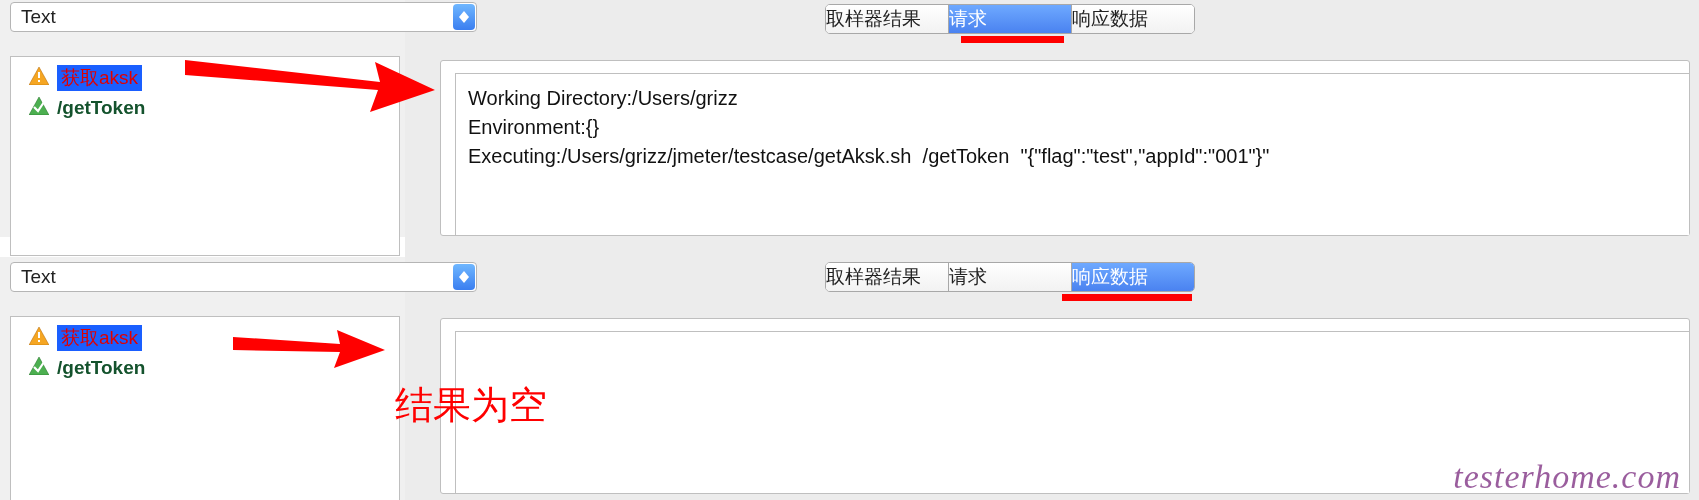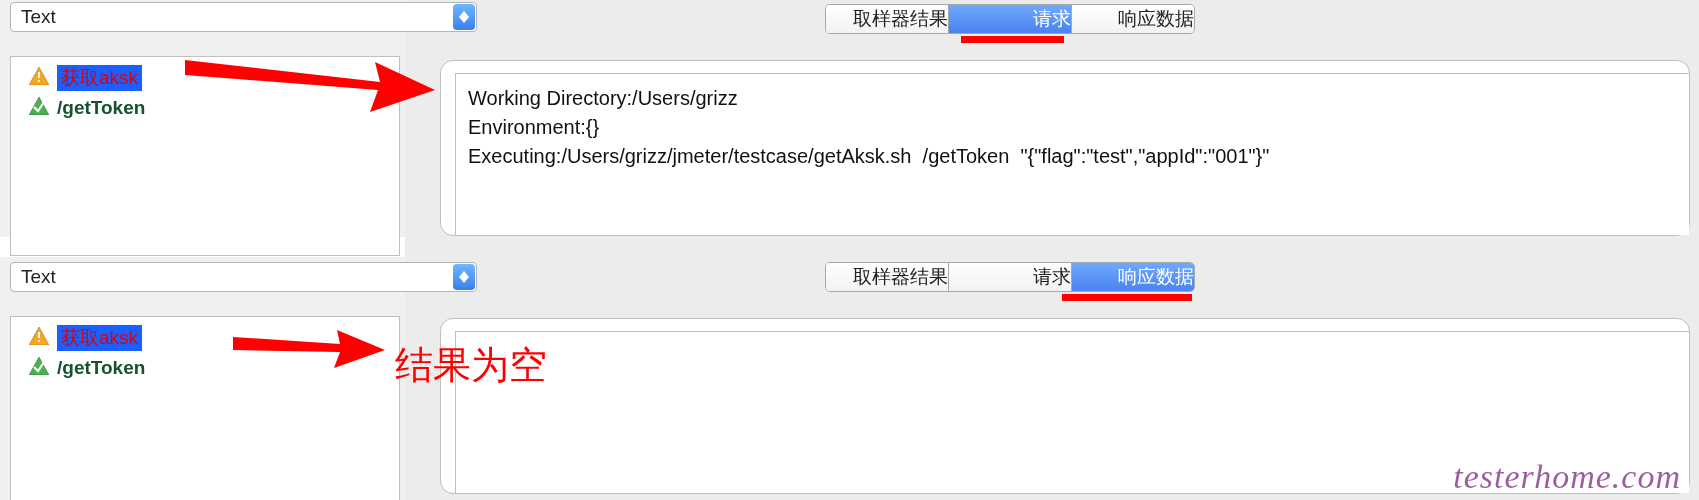--- a/index.html
+++ b/index.html
@@ -95,21 +95,21 @@
     display: flex;
     border: 1px solid #a8a8a8;
     border-radius: 5px;
     overflow: hidden;
     background: #fff;
   }
   .tabbar .tab {
     flex: 1;
     display: flex;
     align-items: center;
-    justify-content: flex-end;
+    justify-content: flex-start;
     font-size: 19px;
     color: #222;
     border-right: 1px solid #a8a8a8;
     background: linear-gradient(#ffffff, #f2f2f2);
   }
   .tabbar .tab:last-child { border-right: none; }
   .tabbar .tab.active {
     background: linear-gradient(#6ea9ff, #4a82f0);
     color: #fff;
   }
@@ -122,21 +122,21 @@
 
   
   .content-box {
     position: absolute;
     top: 60px;
     left: 440px;
     width: 1250px;
     height: 176px;
     background: #fff;
     border: 1px solid #bfbfbf;
-    border-radius: 13px;
+    border-radius: 3px;
   }
   .content-inner {
     position: absolute;
     top: 12px;
     left: 14px;
     right: 0;
     bottom: 0;
     background: #fff;
     border: 1px solid #bfbfbf;
     border-right: none;
@@ -154,20 +154,21 @@
   .arrow {
     position: absolute;
   }
 
   
   .annot {
     position: absolute;
     font-size: 38px;
     color: #ff0000;
     font-family: "PingFang SC","Hiragino Sans GB","Microsoft YaHei",sans-serif;
+    margin-top: 40px;
   }
 
   .watermark {
     position: absolute;
     right: 18px;
     bottom: 4px;
     font-size: 34px;
     color: #701a75;
     font-family: "Brush Script MT","Segoe Script",cursive;
     font-style: italic;

